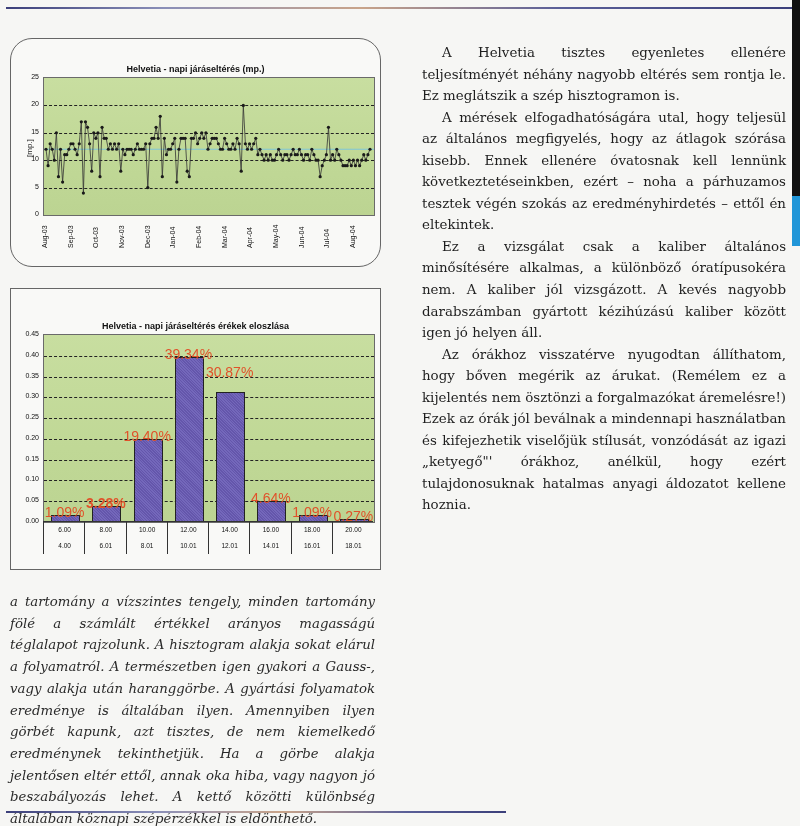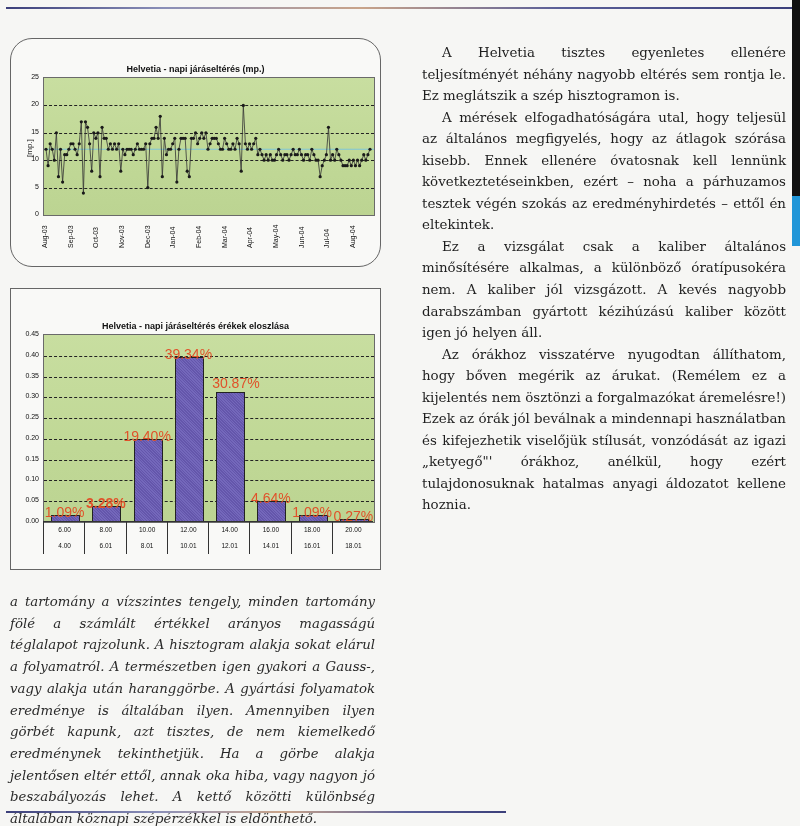--- a/index.html
+++ b/index.html
@@ -291,21 +291,21 @@
     <div id="c2-bars">
         <div class="bar" style="left: 7.0125px; width: 27.225px; height: 4.52956px;"></div>
         <div class="bar-label" style="left: -9.375px; top: 169.47px;">1.09%</div>
         <div class="bar" style="left: 48.2625px; width: 27.225px; height: 13.6302px;"></div>
         <div class="bar-label" style="left: 31.875px; top: 160.37px; font-weight: bold;">3.28%</div>
         <div class="bar" style="left: 89.5125px; width: 27.225px; height: 80.6178px;"></div>
         <div class="bar-label" style="left: 73.125px; top: 93.3822px;">19.40%</div>
         <div class="bar" style="left: 130.762px; width: 27.225px; height: 163.48px;"></div>
         <div class="bar-label" style="left: 114.375px; top: 10.5204px;">39.34%</div>
         <div class="bar" style="left: 172.012px; width: 27.225px; height: 128.282px;"></div>
-        <div class="bar-label" style="left: 155.625px; top: 40px; text-align: right;">30.87%</div>
+        <div class="bar-label" style="left: 155.625px; top: 29px;">30.87%</div>
         <div class="bar" style="left: 213.262px; width: 27.225px; height: 19.2818px;"></div>
         <div class="bar-label" style="left: 196.875px; top: 154.718px;">4.64%</div>
         <div class="bar" style="left: 254.512px; width: 27.225px; height: 4.52956px;"></div>
         <div class="bar-label" style="left: 238.125px; top: 169.47px;">1.09%</div>
         <div class="bar" style="left: 295.762px; width: 27.225px; height: 1.122px;"></div>
         <div class="bar-label" style="left: 279.375px; top: 172.878px;">0.27%</div>
       </div>
   </div>
   <div class="cat-table" id="c2-table" style="left:32px;top:232px;width:330px;height:32px;">
       <div class="cat-cell" style="left: 0px; width: 41.25px;">

